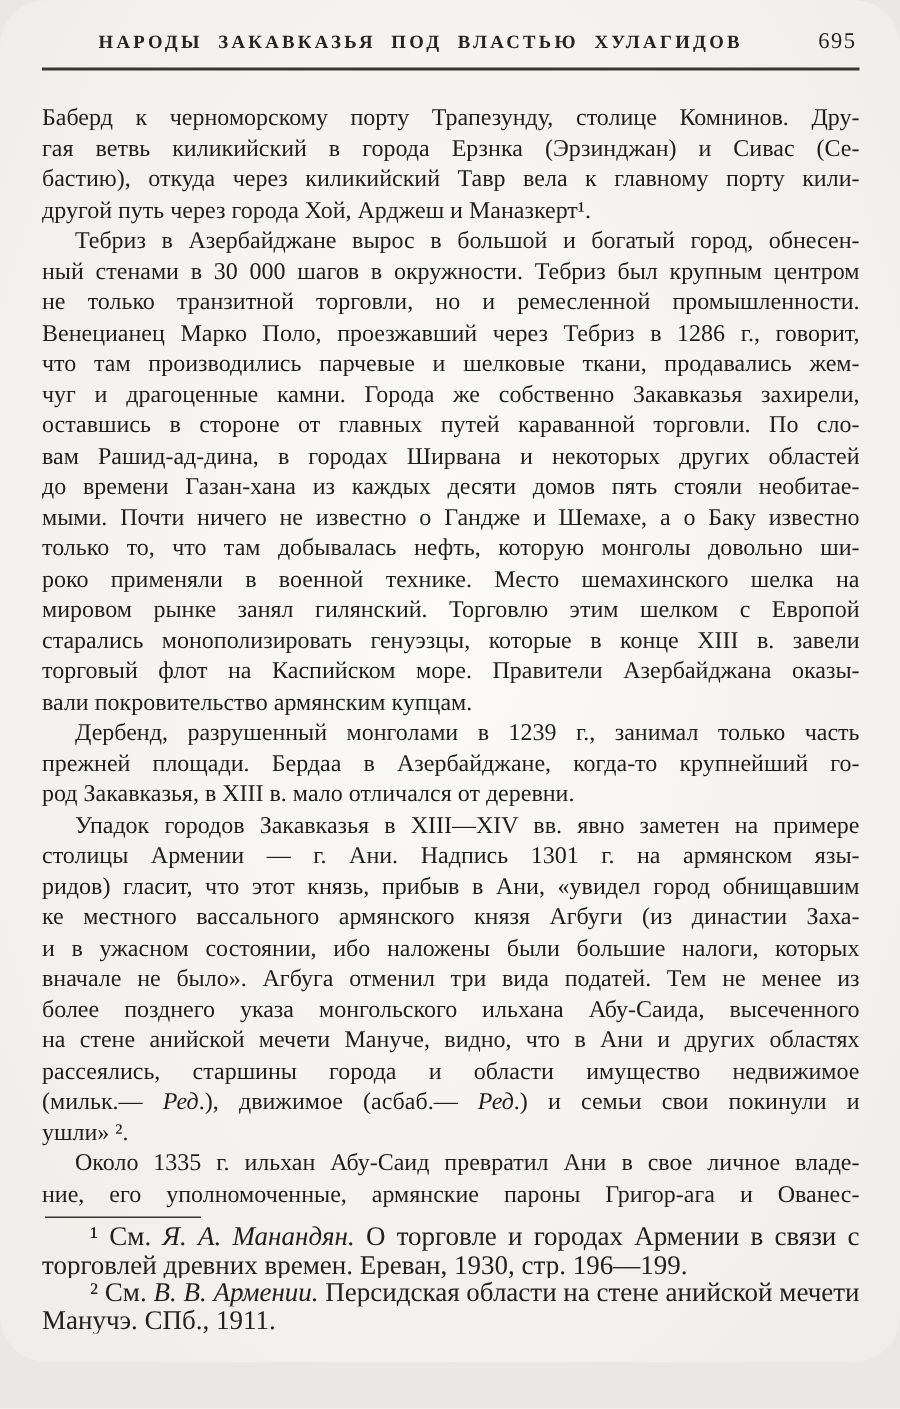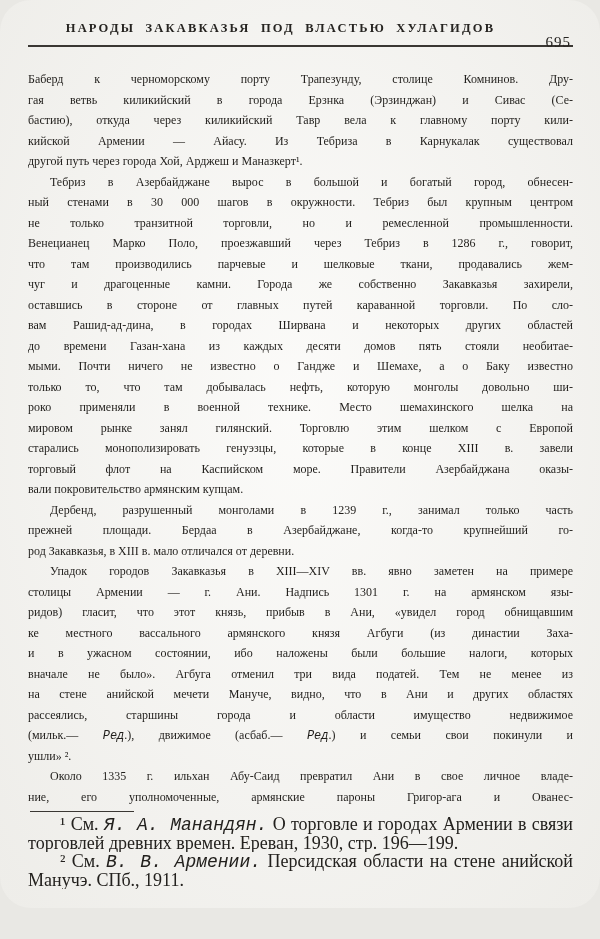--- a/index.html
+++ b/index.html
@@ -35,31 +35,30 @@
     word-spacing: 5px;
     white-space: nowrap;
     color: #262421;
   }
   .runhead-page {
     position: absolute;
     right: 2px; top: -1px;
     font-size: 15px;
     letter-spacing: 1px;
     color: #262421;
-    margin-top: 14px;
   }
   .head-rule {
     margin-top: 7px;
     border: 0;
     border-top: 2px solid #3a3733;
   }
   
   .bodytext {
     margin-top: 22px;
-    font-size: 12px;
+    font-size: 16px;
     line-height: 20.5px;
     color: #201e1b;
   }
   .bline {
     height: 20.5px;
     overflow: hidden;
     text-align: justify;
     text-align-last: justify;
     white-space: normal;
   }
@@ -79,37 +78,36 @@
     color: #23211e;
   }
   .fline {
     height: 18.6px;
     overflow: hidden;
     text-align: justify;
     text-align-last: justify;
   }
   .fline.last { text-align-last: left; }
   .fline.indent { text-indent: 32px; }
-  .it { font-style: italic; font-family: Liberation Mono, monospace; }
+  .it { font-style: italic; }
 </style>
 </head>
 <body>
 
 <div class="page">
   <div class="runhead">
     <div class="runhead-title">НАРОДЫ ЗАКАВКАЗЬЯ ПОД ВЛАСТЬЮ ХУЛАГИДОВ</div>
     <div class="runhead-page">695</div>
   </div>
   <hr class="head-rule">
 
   <div class="bodytext" id="bodytext">
       <div class="bline"><span>Баберд к черноморскому порту Трапезунду, столице Комнинов. Дру-</span></div>
       <div class="bline"><span>гая ветвь киликийский в города Ерзнка (Эрзинджан) и Сивас (Се-</span></div>
       <div class="bline"><span>бастию), откуда через киликийский Тавр вела к главному порту кили-</span></div>
-      <div class="bline"><span>кийской Армении — Айасу. Из Тебриза в Карнукалак существовал</span></div>
       <div class="bline last"><span>другой путь через города Хой, Арджеш и Маназкерт¹.</span></div>
       <div class="bline indent"><span>Тебриз в Азербайджане вырос в большой и богатый город, обнесен-</span></div>
       <div class="bline"><span>ный стенами в 30 000 шагов в окружности. Тебриз был крупным центром</span></div>
       <div class="bline"><span>не только транзитной торговли, но и ремесленной промышленности.</span></div>
       <div class="bline"><span>Венецианец Марко Поло, проезжавший через Тебриз в 1286 г., говорит,</span></div>
       <div class="bline"><span>что там производились парчевые и шелковые ткани, продавались жем-</span></div>
       <div class="bline"><span>чуг и драгоценные камни. Города же собственно Закавказья захирели,</span></div>
       <div class="bline"><span>оставшись в стороне от главных путей караванной торговли. По сло-</span></div>
       <div class="bline"><span>вам Рашид-ад-дина, в городах Ширвана и некоторых других областей</span></div>
       <div class="bline"><span>до времени Газан-хана из каждых десяти домов пять стояли необитае-</span></div>
@@ -122,20 +120,21 @@
       <div class="bline last"><span>вали покровительство армянским купцам.</span></div>
       <div class="bline indent"><span>Дербенд, разрушенный монголами в 1239 г., занимал только часть</span></div>
       <div class="bline"><span>прежней площади. Бердаа в Азербайджане, когда-то крупнейший го-</span></div>
       <div class="bline last"><span>род Закавказья, в XIII в. мало отличался от деревни.</span></div>
       <div class="bline indent"><span>Упадок городов Закавказья в XIII—XIV вв. явно заметен на примере</span></div>
       <div class="bline"><span>столицы Армении — г. Ани. Надпись 1301 г. на армянском язы-</span></div>
       <div class="bline"><span>ридов) гласит, что этот князь, прибыв в Ани, «увидел город обнищавшим</span></div>
       <div class="bline"><span>ке местного вассального армянского князя Агбуги (из династии Заха-</span></div>
       <div class="bline"><span>и в ужасном состоянии, ибо наложены были большие налоги, которых</span></div>
       <div class="bline"><span>вначале не было». Агбуга отменил три вида податей. Тем не менее из</span></div>
+      <div class="bline"><span>более позднего указа монгольского ильхана Абу-Саида, высеченного</span></div>
       <div class="bline"><span>на стене анийской мечети Мануче, видно, что в Ани и других областях</span></div>
       <div class="bline"><span>рассеялись, старшины города и области имущество недвижимое</span></div>
       <div class="bline"><span>(мильк.— </span><span class="it">Ред</span><span>.), движимое (асбаб.— </span><span class="it">Ред</span><span>.) и семьи свои покинули и</span></div>
       <div class="bline last"><span>ушли» ².</span></div>
       <div class="bline indent"><span>Около 1335 г. ильхан Абу-Саид превратил Ани в свое личное владе-</span></div>
       <div class="bline"><span>ние, его уполномоченные, армянские пароны Григор-ага и Ованес-</span></div>
     </div>
 
   <hr class="fn-rule">
   <div class="footnotes" id="footnotes">

